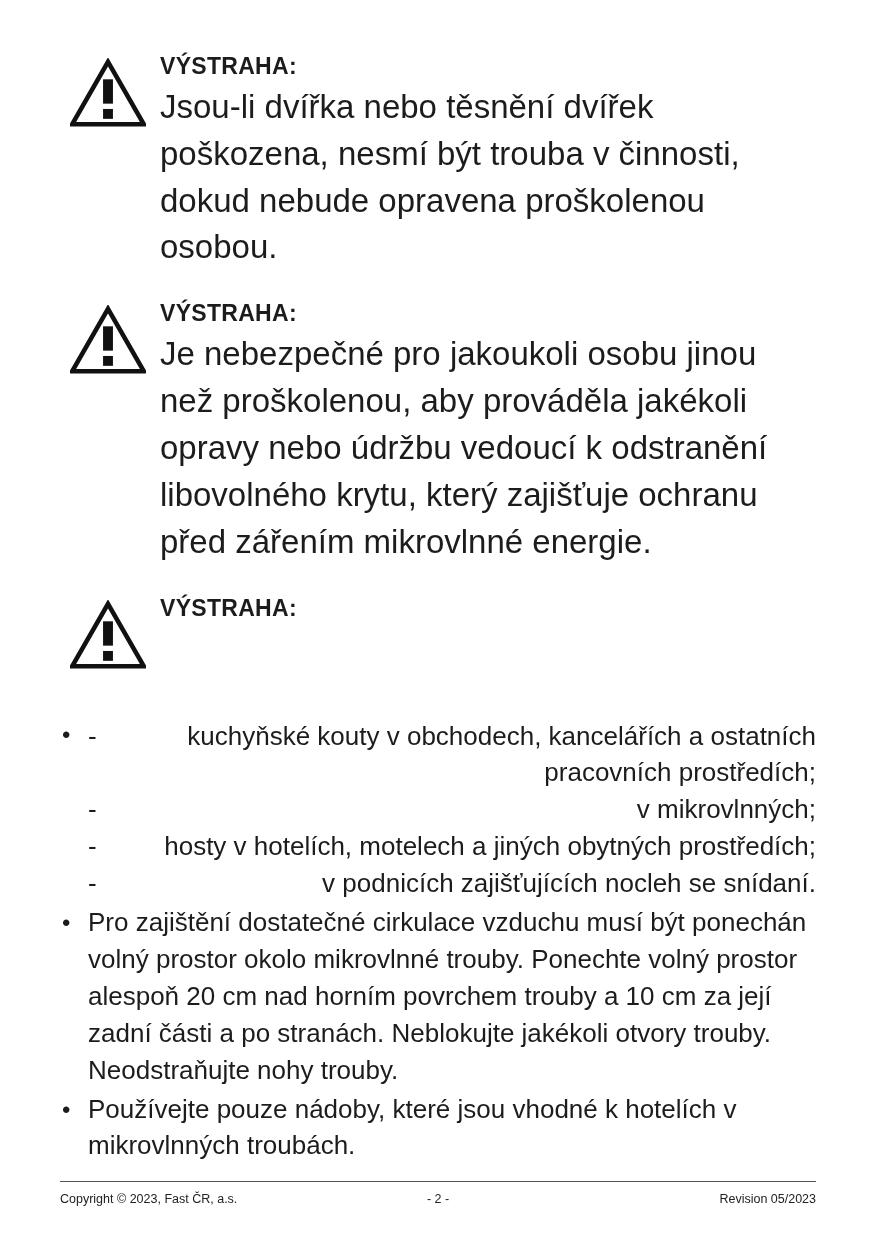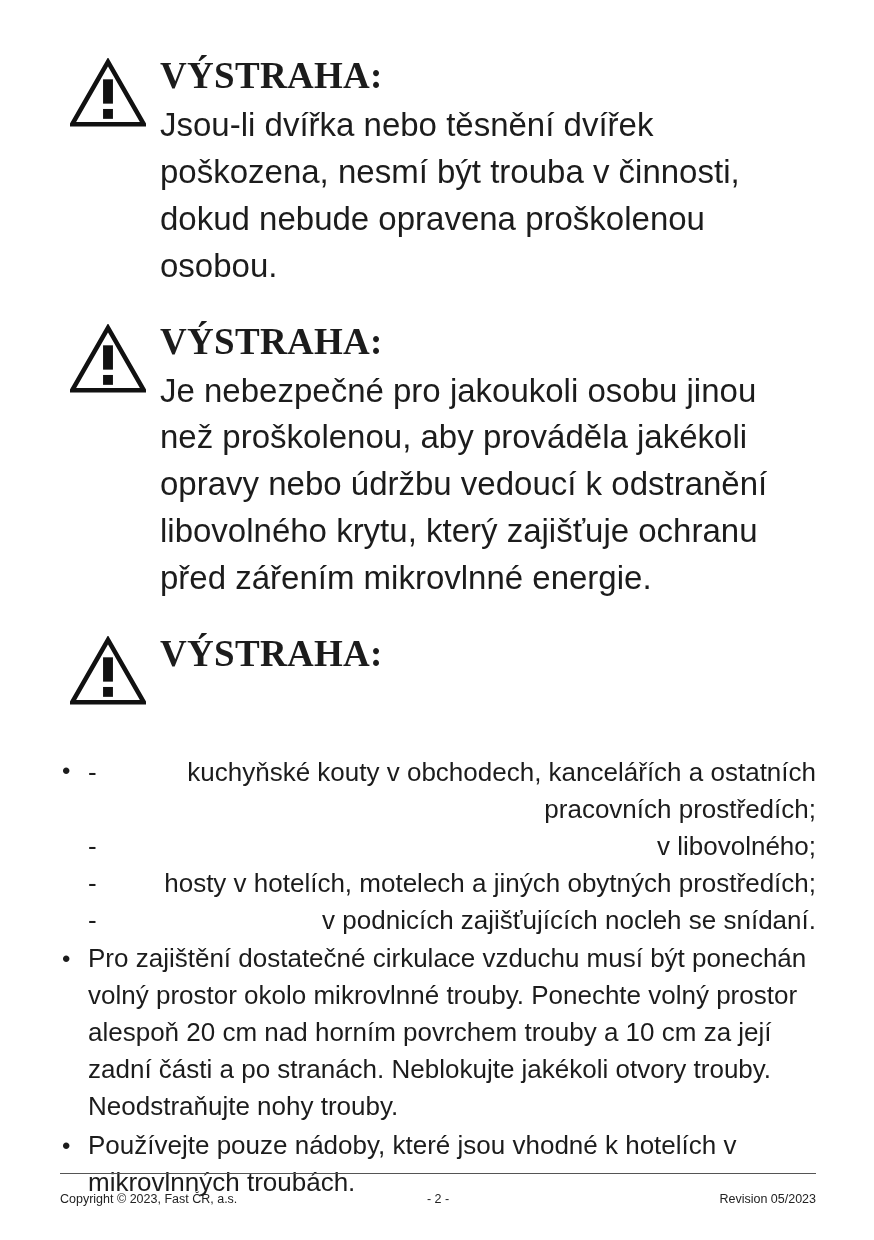--- a/index.html
+++ b/index.html
@@ -37,25 +37,24 @@
   .warning-icon svg {
     display: block;
   }
   .warning-text {
     flex: 1;
     padding-left: 12px;
     max-width: 680px;
   }
   .warning-title {
     font-weight: bold;
-    font-size: 37px;
+    font-size: 23px;
     line-height: 1.3;
     letter-spacing: 0.3px;
     margin-bottom: 2px;
-    font-family: Liberation Serif, serif;
   }
   .warning-body {
     font-size: 33px;
     line-height: 1.42;
   }
 
   
   .bullets {
     margin-top: 46px;
     font-size: 26px;
@@ -95,21 +94,21 @@
     text-align: right;
   }
 
   
   .footer {
     position: absolute;
     left: 60px;
     right: 58px;
     bottom: 34px;
     border-top: 1px solid #555555;
-    padding-top: 18px;
+    padding-top: 10px;
     display: flex;
     justify-content: space-between;
     align-items: baseline;
     font-size: 12.5px;
     color: #222222;
     gap: 8px;
   }
   .footer-left  { text-align: left;  flex: 1; }
   .footer-center{ text-align: center; flex: 1; }
   .footer-right { text-align: right; flex: 1; }
@@ -166,21 +165,21 @@
       <div class="bullet">
         <div class="bullet-marker">•</div>
         <div class="bullet-body">
           <div class="sublist">
             <div class="subitem">
               <div class="sub-marker">-</div>
               <div class="sub-text">kuchyňské kouty v obchodech, kancelářích a ostatních pracovních prostředích;</div>
             </div>
             <div class="subitem">
               <div class="sub-marker">-</div>
-              <div class="sub-text">v libovolného;</div>
+              <div class="sub-text">v mikrovlnných;</div>
             </div>
             <div class="subitem">
               <div class="sub-marker">-</div>
               <div class="sub-text">hosty v hotelích, motelech a jiných obytných prostředích;</div>
             </div>
             <div class="subitem">
               <div class="sub-marker">-</div>
               <div class="sub-text">v podnicích zajišťujících nocleh se snídaní.</div>
             </div>
           </div>

